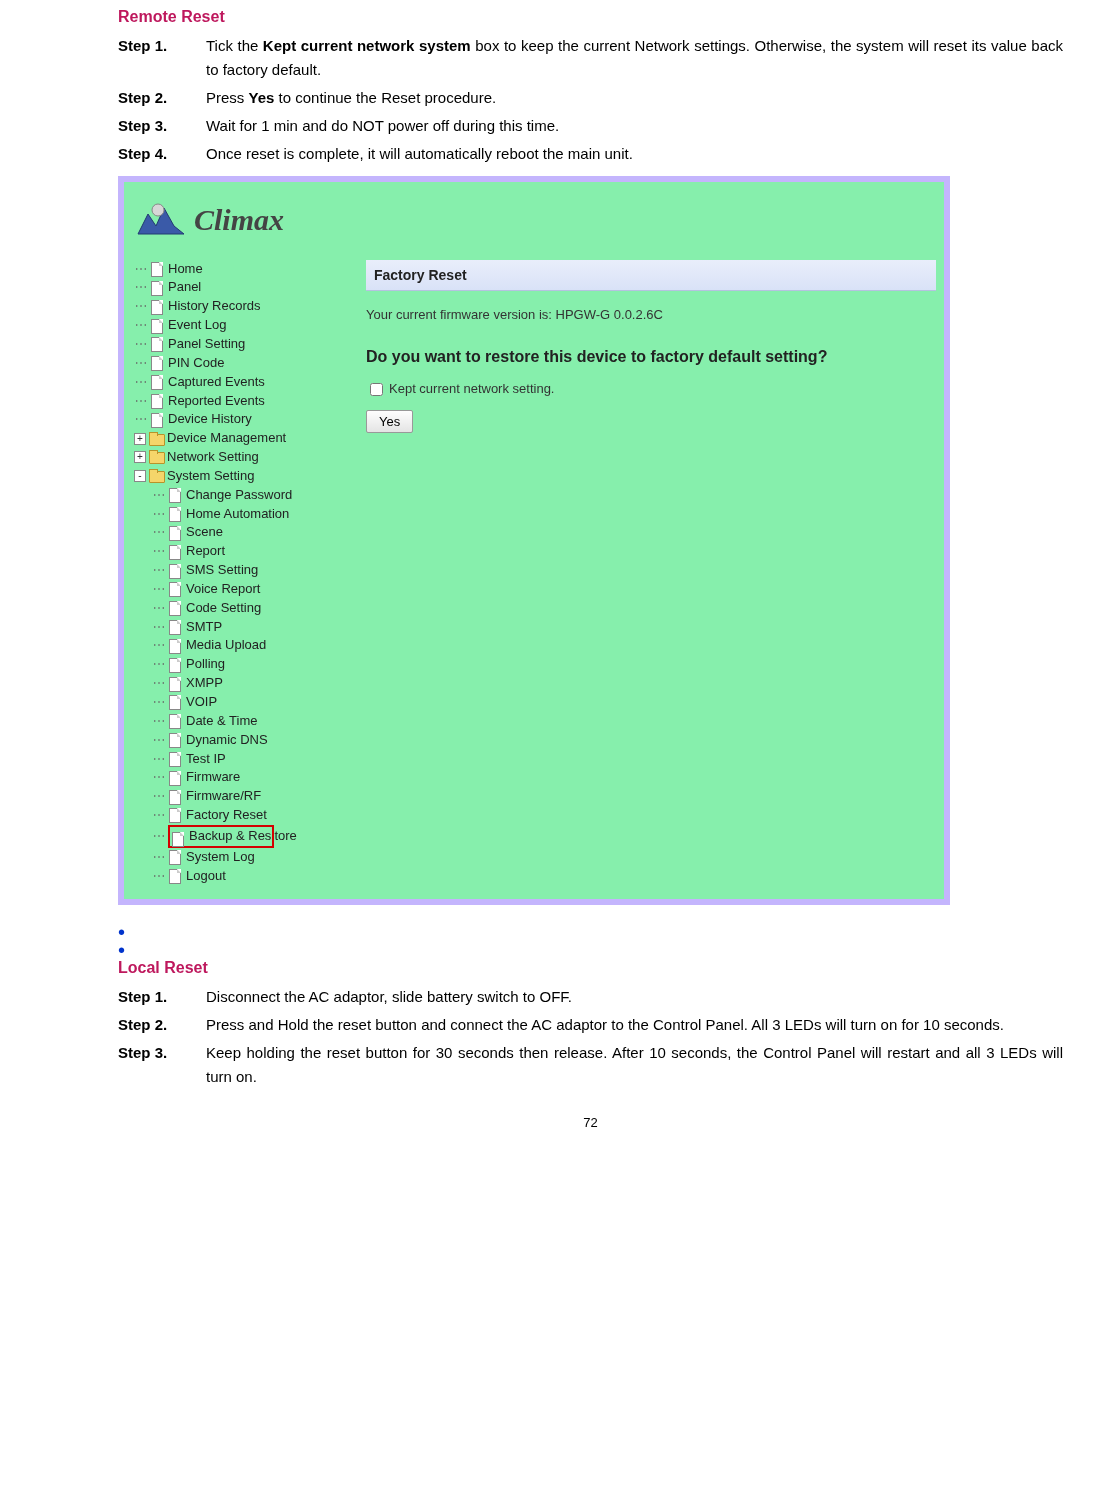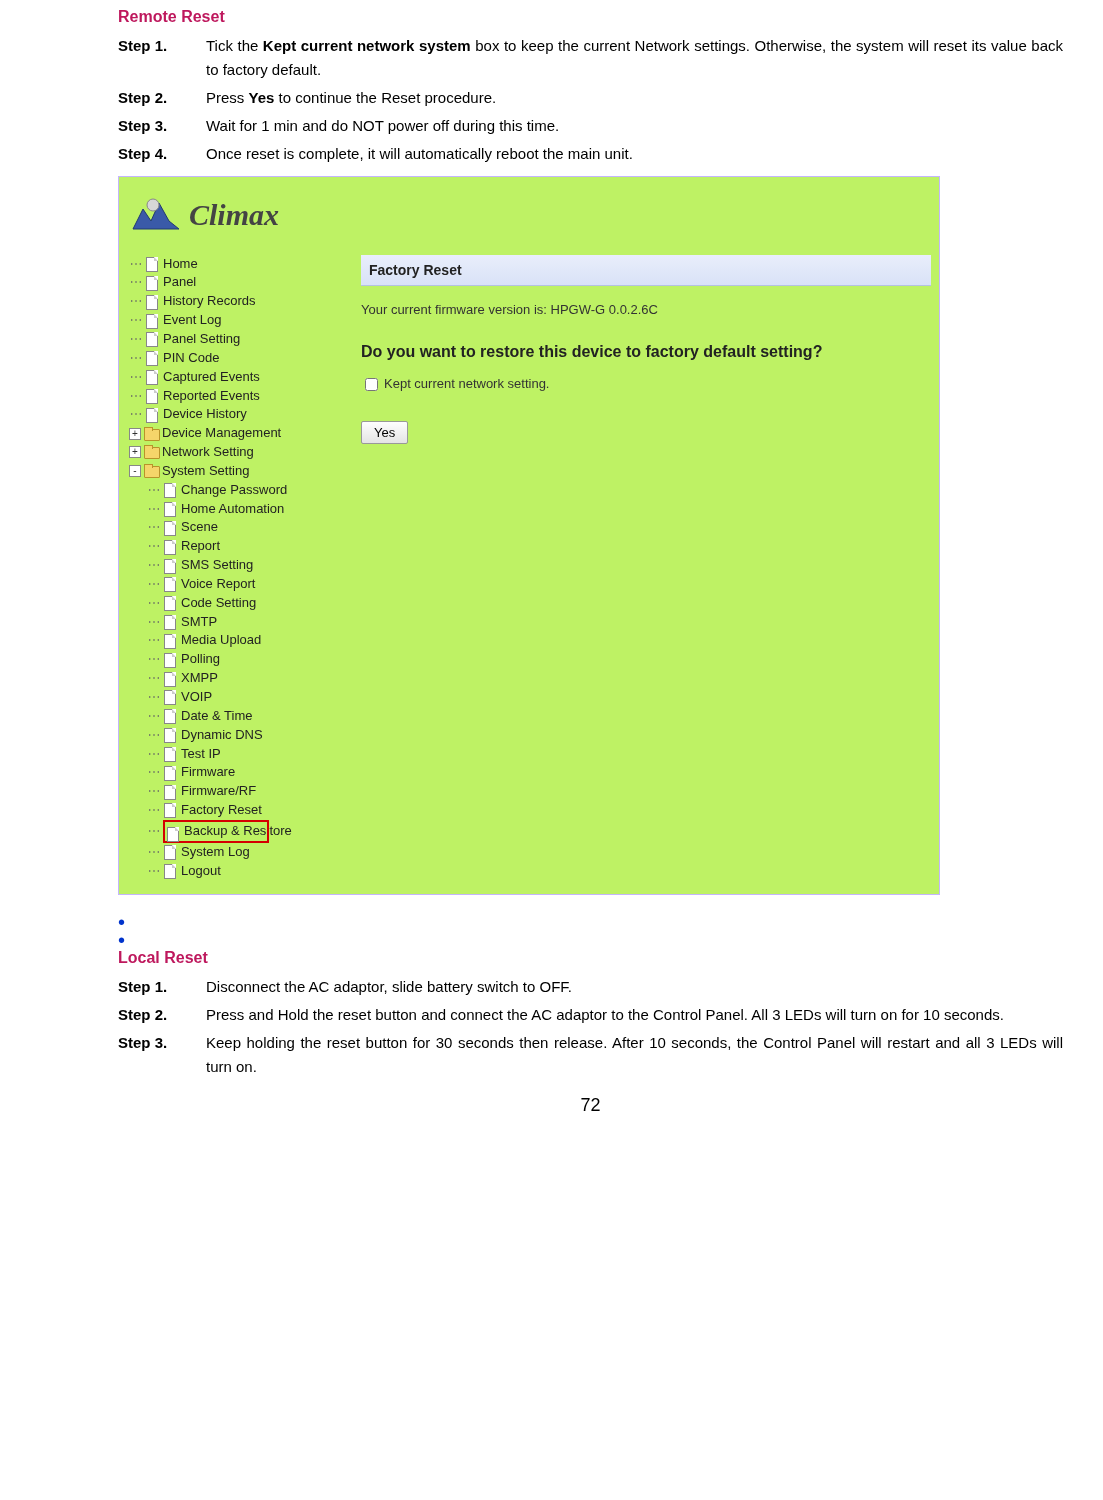--- a/index.html
+++ b/index.html
@@ -32,24 +32,24 @@
     white-space: nowrap;
     padding-right: 18px;
     min-width: 70px;
   }
   .step-text {
     text-align: justify;
     flex: 1;
   }
   .bold { font-weight: bold; }
   .screenshot-box {
-    border: 1px solid #c4b5fd;
+    border: 6px solid #c4b5fd;
     margin: 10px 0 18px 0;
     width: 820px;
-    background: #bef264;
+    background: #86efac;
     font-family: Tahoma, Arial, sans-serif;
     font-size: 13px;
     color: #222;
   }
   .logo-bar {
     padding: 14px 10px 12px 10px;
     display: flex;
     align-items: center;
     border-bottom: 0;
   }
@@ -161,43 +161,43 @@
     margin-bottom: 18px;
   }
   .question {
     font-weight: bold;
     font-size: 16px;
     margin-bottom: 10px;
   }
   .checkbox-row {
     display: flex; align-items:center;
     color:#333;
-    margin-bottom: 26px;
+    margin-bottom: 10px;
   }
   .checkbox-row input { margin-right: 6px; }
   .ui-button {
     border: 1px solid #999;
     background: linear-gradient(#fefefe,#e4e4e4);
     padding: 3px 12px;
     font-size: 13px;
     cursor: pointer;
     border-radius: 2px;
   }
   .bullets {
     color: #0033cc;
     font-size: 20px;
     position: absolute;
     left: 0;
     line-height: 0.9;
   }
   .bullet-wrap { position: relative; }
   .page-num {
     text-align: center;
-    font-size: 18px;
-    margin-top: 12px;
+    font-size: 13px;
+    margin-top: 24px;
   }
 </style>
 </head>
 <body>
 
 <div class="page">
 
   <div class="section-title">Remote Reset</div>
 
   <div class="step-row">

